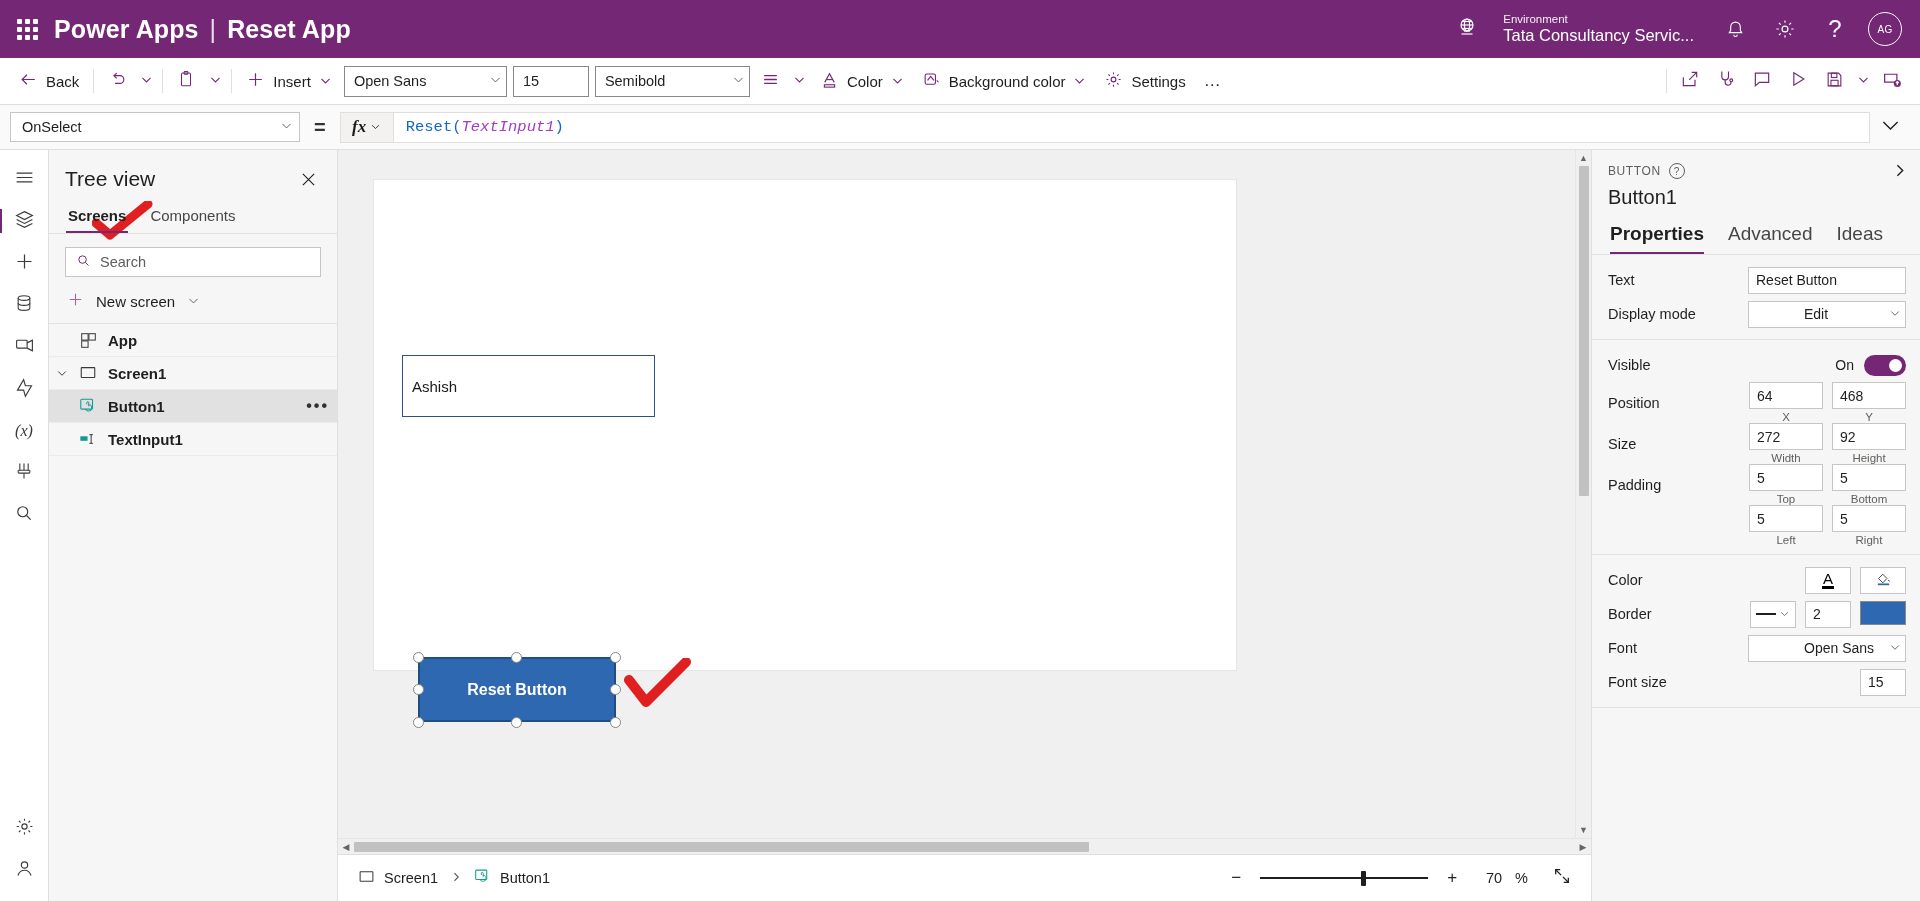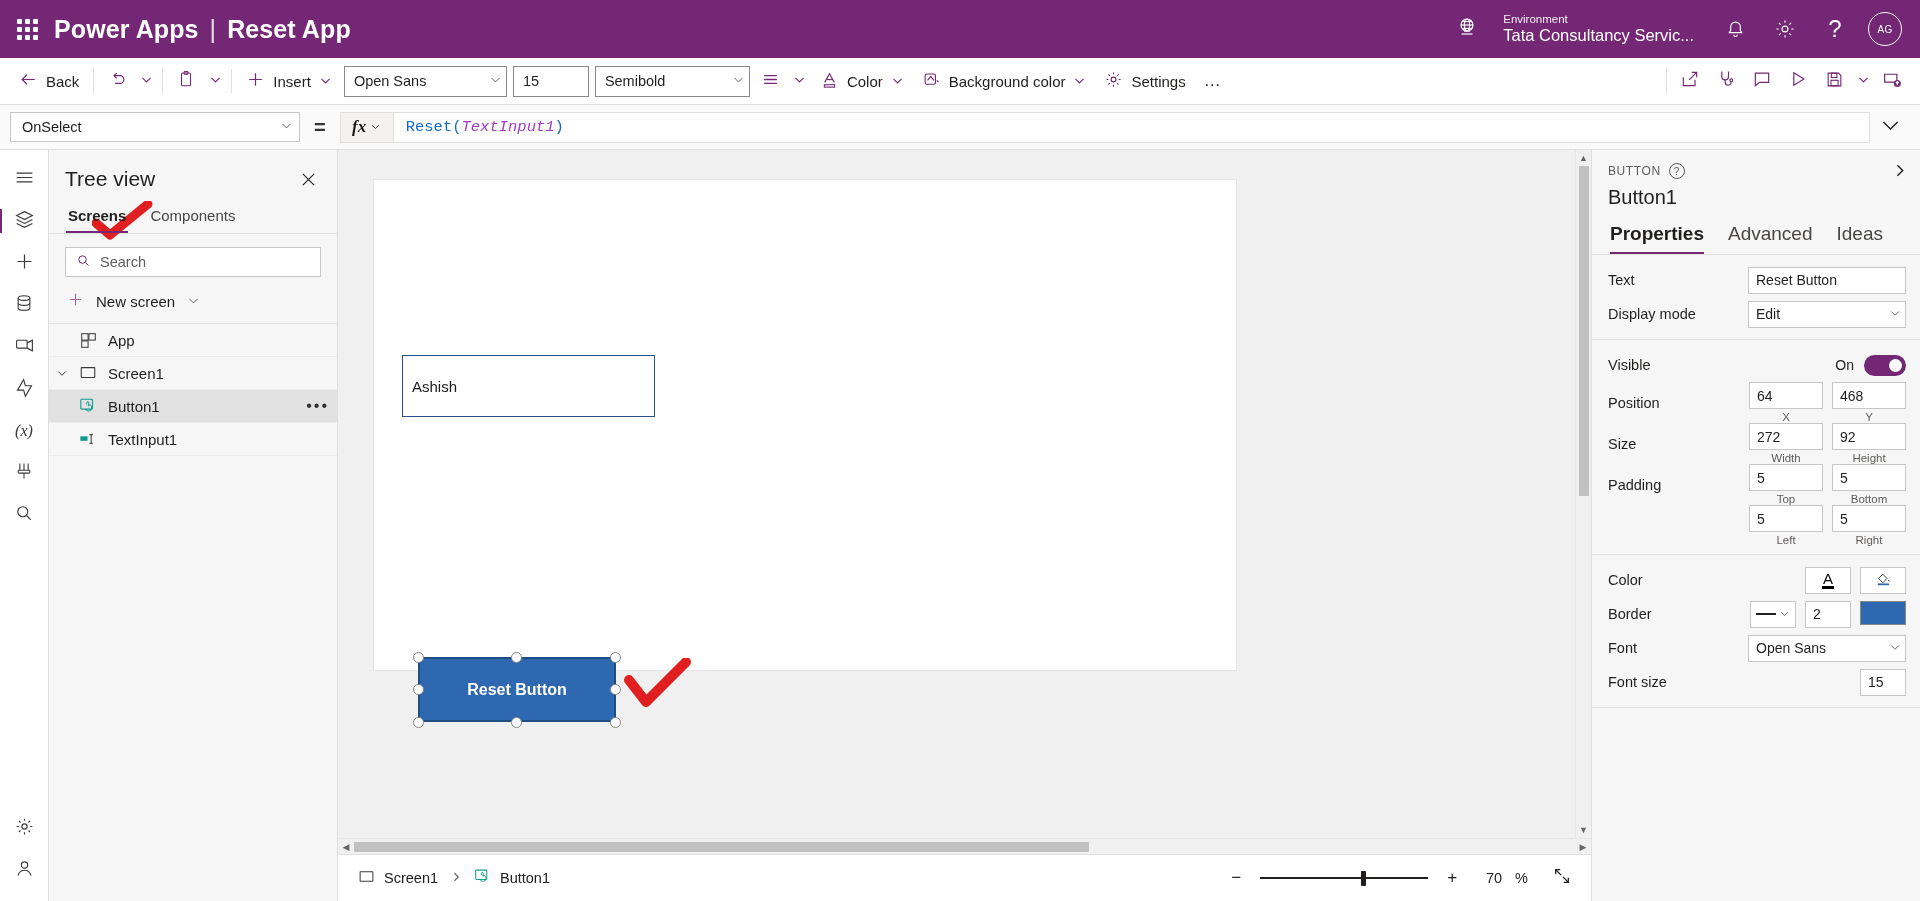--- a/index.html
+++ b/index.html
@@ -119,21 +119,21 @@
     height: 30px; background: #fff; border: 1px solid #c8c6c4; display: flex; align-items: center;
     gap: 9px; padding: 0 10px; font-size: 14.5px; color: #605e5c; cursor: text;
   }
   .tv-newscreen {
     display: flex; align-items: center; gap: 12px; padding: 10px 16px 12px 18px;
     font-size: 15px; color: #201f1e; cursor: pointer; border-bottom: 1px solid #e3e1df;
   }
   .tv-list { flex: 1; overflow: hidden; }
   .tv-row {
     display: flex; align-items: center; height: 33px; font-size: 15px; color: #201f1e;
-    border-bottom: 1px solid #eceaea; cursor: pointer; padding-right: 8px;
+    border-bottom: 1px solid #eceaea; cursor: pointer; padding-right: 8px; font-weight: bold;
   }
   .tv-row.selected { background: #e1e1e1; }
   .tv-chev { width: 26px; display: flex; align-items: center; justify-content: center; flex: 0 0 26px; }
   .tv-ic { width: 26px; display: flex; align-items: center; justify-content: center; flex: 0 0 26px; }
   .tv-lbl { padding-left: 7px; }
   .tv-more { margin-left: auto; letter-spacing: 2px; color: #323130; font-size: 16px; line-height: 10px; }
   .indent-1 { padding-left: 26px; }
 
   
   .canvas-col { flex: 1; display: flex; flex-direction: column; min-width: 0; background: #f0f0f0; }
@@ -211,21 +211,21 @@
   .pp-label { font-size: 14.5px; color: #201f1e; flex: 1; }
   .pp-field {
     height: 27px; border: 1px solid #c8c6c4; background: #fff; font-size: 14px; color: #201f1e;
     display: flex; align-items: center; padding: 0 7px; cursor: text;
   }
   .pp-field.wide { width: 158px; }
   .pp-dd {
     height: 27px; border: 1px solid #c8c6c4; background: #fff; font-size: 14px; color: #201f1e;
     display: flex; align-items: center; padding: 0 4px 0 7px; width: 158px; cursor: pointer;
   }
-  .pp-dd .ddv { flex: 1; }
+  .pp-dd .ddv { flex: 1; margin-left: 48px; }
   .pp-two { display: flex; gap: 9px; }
   .pp-cell { display: flex; flex-direction: column; align-items: center; gap: 2px; }
   .pp-cell .pp-field { width: 74px; }
   .pp-sub { font-size: 11.5px; color: #605e5c; }
   .toggle-row { display: flex; align-items: center; gap: 10px; }
   .toggle-state { font-size: 14px; color: #201f1e; }
   .toggle {
     width: 42px; height: 21px; border-radius: 11px; background: #742774; position: relative; cursor: pointer;
   }
   .toggle i { position: absolute; right: 4px; top: 4px; width: 13px; height: 13px; border-radius: 50%; background: #fff; display:block; }

